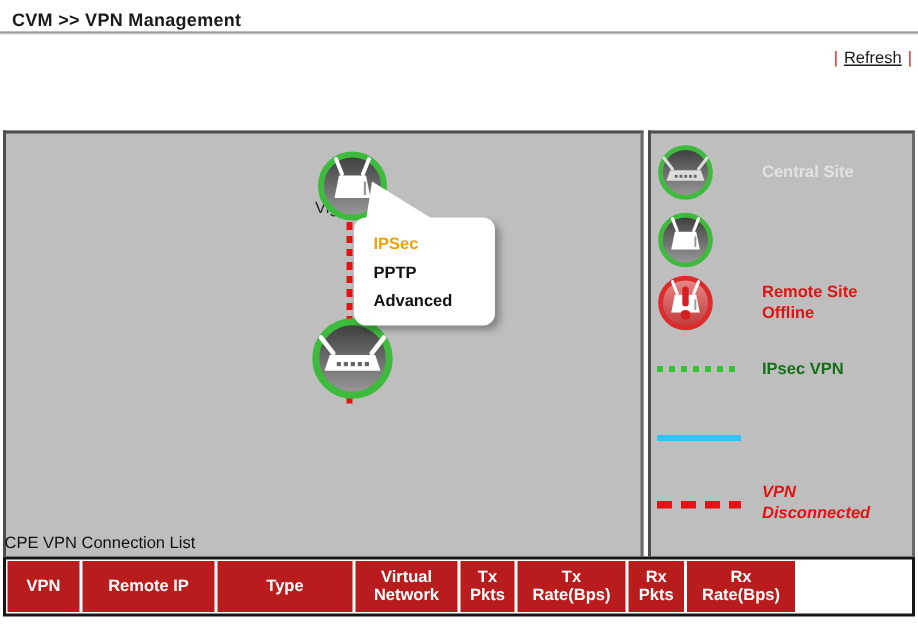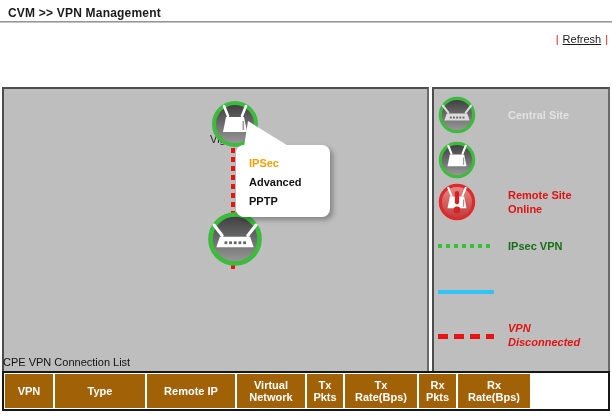--- a/index.html
+++ b/index.html
@@ -46,21 +46,21 @@
   .t-disc { color:#e11212;font-style:italic; }
   .swatch { position:absolute; left:4px; width:56px; }
   .sw-ipsec { top:155px; height:4px; background:repeating-linear-gradient(90deg,#2dc62d 0 4px,transparent 4px 8px); }
   .sw-pptp { top:201px; height:4px; background:#2fc3f7; }
   .sw-disc { top:245px; height:5px; background:repeating-linear-gradient(90deg,#e81212 0 10px,transparent 10px 16px); }
 
   
   .table-title { position:absolute; left:3px; top:356px; font-size:11px; font-weight:normal; color:#111; }
   .cpe-table { position:absolute; left:2px; top:371px; width:608px; height:40px;
                border:2px solid #161616; background:#fff; display:flex; gap:2px; padding:1px; }
-  .th { background:#a16207; color:#fff; font-size:11px; font-weight:bold; line-height:12px;
+  .th { background:#b91c1c; color:#fff; font-size:11px; font-weight:bold; line-height:12px;
         display:flex; flex-direction:column; justify-content:center; align-items:center; text-align:center; }
   .c0{width:48px;} .c1{width:90px;} .c2{width:88px;} .c3{width:68px;} .c4{width:36px;}
   .c5{width:72px;} .c6{width:37px;} .c7{width:72px;} .c8{flex:1;}
 </style>
 </head>
 <body>
 
 <svg width="0" height="0" style="position:absolute">
   <defs>
     <linearGradient id="g-inner" x1="0" y1="0" x2="0" y2="1">
@@ -120,22 +120,22 @@
         <use href="#router-flat"></use>
       </svg>
     </div>
 
     <svg class="bubble-tail" width="52" height="28">
       <polygon points="10,2 6,28 52,28" fill="#ffffff"></polygon>
     </svg>
 
     <div class="bubble">
       <div class="menu-item ipsec">IPSec</div>
+      <div class="menu-item">PPTP</div>
       <div class="menu-item">Advanced</div>
-      <div class="menu-item">PPTP</div>
     </div>
   </div>
 
   <div class="panel legend">
 
     <svg class="legend-icon" style="top:7px;color:#dcdcdc" viewBox="0 0 48 48" width="38" height="38">
       <circle cx="24" cy="24" r="21" fill="url(#g-inner)" stroke="#3cbb3c" stroke-width="4"></circle>
       <use href="#router-flat"></use>
     </svg>
     <div class="legend-text t-central" style="top:19px">Central Site</div>
@@ -144,46 +144,46 @@
       <circle cx="24" cy="24" r="21" fill="url(#g-inner)" stroke="#3cbb3c" stroke-width="4"></circle>
       <use href="#router-standing"></use>
     </svg>
 
     <svg class="legend-icon" style="top:94px;color:#fff" viewBox="0 0 48 48" width="38" height="38">
       <circle cx="24" cy="24" r="21" fill="url(#g-redinner)" stroke="#dd2b2b" stroke-width="4"></circle>
       <use href="#router-standing"></use>
       <rect x="21.3" y="10" width="5.4" height="17" rx="2.7" fill="#d42020"></rect>
       <circle cx="24" cy="34" r="4.2" fill="#d42020"></circle>
     </svg>
-    <div class="legend-text t-offline" style="top:99px">Remote Site Online</div>
+    <div class="legend-text t-offline" style="top:99px">Remote Site Offline</div>
 
     <div class="swatch sw-ipsec"></div>
     <div class="legend-text t-ipsec" style="top:150px">IPsec VPN</div>
 
     <div class="swatch sw-pptp"></div>
 
     <div class="swatch sw-disc"></div>
     <div class="legend-text t-disc" style="top:232px">VPN Disconnected</div>
   </div>
 
   <div class="table-title">CPE VPN Connection List</div>
 
   <div class="cpe-table">
     <div class="th c0">
         <span>VPN</span>
         <span></span>
       </div>
+    <div class="th c2">
+        <span>Remote IP</span>
+        <span></span>
+      </div>
     <div class="th c1">
         <span>Type</span>
         <span></span>
       </div>
-    <div class="th c2">
-        <span>Remote IP</span>
-        <span></span>
-      </div>
     <div class="th c3">
         <span>Virtual</span>
         <span>Network</span>
       </div>
     <div class="th c4">
         <span>Tx</span>
         <span>Pkts</span>
       </div>
     <div class="th c5">
         <span>Tx</span>

